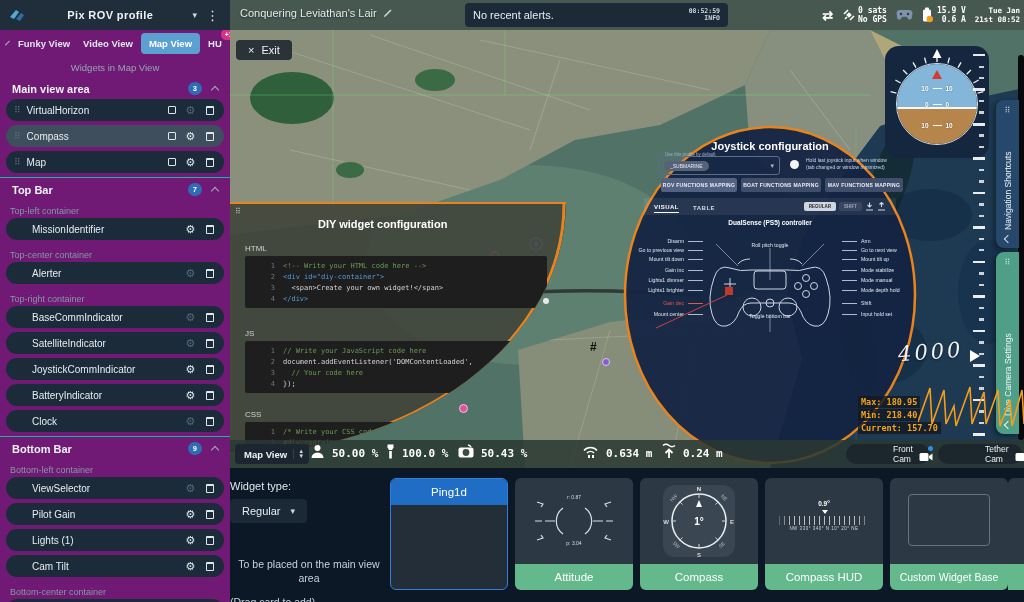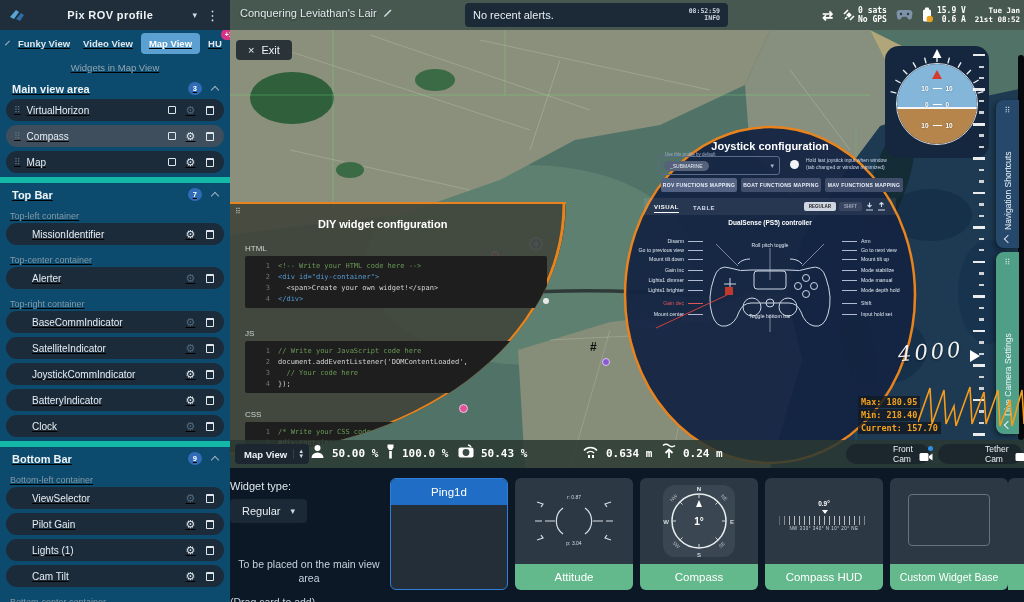--- a/index.html
+++ b/index.html
@@ -19,29 +19,29 @@
   .alertbox { position:absolute; left:465px; top:3px; width:263px; height:24px; background:#1c2936;
               border-radius:4px; display:flex; align-items:center; padding:0 8px; }
   .alertbox .atext { flex:1; color:#e8eef4; font-size:11px; }
   .alertbox .atime { text-align:right; color:#cfd9e2; font-family:"DejaVu Sans Mono",monospace;
                      font-size:6.5px; font-weight:bold; line-height:7px; }
   .status { position:absolute; right:4px; top:0; height:30px; display:flex; align-items:center; gap:9px; }
   .mono8 { font-family:"DejaVu Sans Mono",monospace; font-size:8px; font-weight:bold; color:#fff; line-height:9px; text-align:right; }
   .arrows { color:#fff; font-size:13px; font-weight:bold; }
 
   
-  .sidebar { position:absolute; left:0; top:30px; width:230px; height:572px; background:#0c4a6e; overflow:hidden; z-index:40;text-decoration:underline; }
+  .sidebar { position:absolute; left:0; top:30px; width:230px; height:572px; background:#701a75; overflow:hidden; z-index:40; }
   .vtabs { height:27px; display:flex; align-items:center; gap:3px; padding:0 5px; }
   .vtab { color:#dfe7ec; font-size:9.5px; font-weight:bold; padding:4px 5px; white-space:nowrap; }
   .vtab.active { background:#5ba0d0; color:#fff; border-radius:4px; padding:5px 8px; }
   .vtab.more { position:relative;text-align:right; }
   .pinkbadge { position:absolute; top:-5px; right:-10px; background:#d63384; color:#fff; font-size:7px;
                border-radius:8px; padding:2px 4px; font-weight:bold; }
   .subtitle { text-align:center; color:#93a7b3; font-size:9.5px; padding:5px 0 4px; }
-  .sec { display:flex; align-items:center; padding:5px 12px 4px; border-top:6px solid #14b8a6; }
+  .sec { display:flex; align-items:center; padding:5px 12px 4px; border-top:1px solid #14b8a6; }
   .sec.first { border-top:none; }
   .sec .t { flex:1; color:#eef3f6; font-size:11px; font-weight:bold; }
   .badge { background:#2f6cb5; color:#fff; font-size:7.5px; border-radius:7px; padding:2px 5px; margin-right:10px; font-weight:bold; }
   .chev { width:6px; height:6px; border-right:1.5px solid #9fb2bd; border-bottom:1.5px solid #9fb2bd; display:inline-block; }
   .chev.up { transform:rotate(-135deg); margin-top:3px; }
   .chev.down { transform:rotate(45deg); margin-bottom:2px; }
   .chev.left { transform:rotate(135deg); }
   .grp { color:#8399a5; font-size:9px; padding:6px 0 2px 10px; }
   .srow { height:22px; margin:0 6px 4px; display:flex; align-items:center; gap:6px;
           background:#1c2b3a; border-radius:11px; padding:0 8px; }
@@ -65,21 +65,21 @@
   .boat { position:absolute; width:14px; height:14px; border-radius:50%; background:#3577d4; border:2px solid #9cc3ee;
           display:flex; align-items:center; justify-content:center; color:#fff; font-size:8px; }
 
   
   .diy { position:absolute; left:0; top:172px; width:340px; height:255px;
          clip-path:ellipse(336px 252px at 0 0); background:rgba(64,68,58,.9); border-top:2.5px solid #e8831d; }
   .diyarc { position:absolute; left:0; top:0; }
   .diy-title { position:absolute; top:14px; left:88px; font-size:11px; color:#fff; font-weight:bold; }
   .diy-grip { position:absolute; left:5px; top:3px; color:#b9c2b8; font-size:8px; }
   .clabel { position:absolute; left:15px; color:#cdd6cd; font-size:8px; }
-  .cblock { position:absolute; left:15px; background:#1e1e1e; border-radius:2px; padding:4px 3px; counter-reset:ln; }
+  .cblock { position:absolute; left:15px; background:#1e1e1e; border-radius:2px; padding:4px 8px; counter-reset:ln; }
   .cl { display:flex; height:11px; align-items:center; }
   .cl::before { counter-increment:ln; content:counter(ln); width:22px; text-align:right; padding-right:8px;
                 color:#6e7681; font-family:"DejaVu Sans Mono",monospace; font-size:7px; }
   .cl code { font-family:"DejaVu Sans Mono",monospace; font-size:7px; white-space:pre; }
   .c-com { color:#6a9955; } .c-tag { color:#569cd6; } .c-txt { color:#d4d4d4; } .c-sel { color:#d7ba7d; } .c-prop { color:#9cdcfe; }
 
   
   .joyell { position:absolute; left:393px; top:95px; }
   .jtitle { position:absolute; left:440px; top:110px; width:200px; text-align:center; color:#fff; font-size:11px; font-weight:bold; }
   .jselect { position:absolute; left:428px; top:126px; width:122px; height:19px; border:1px solid #5b6b8a; border-radius:3px;

